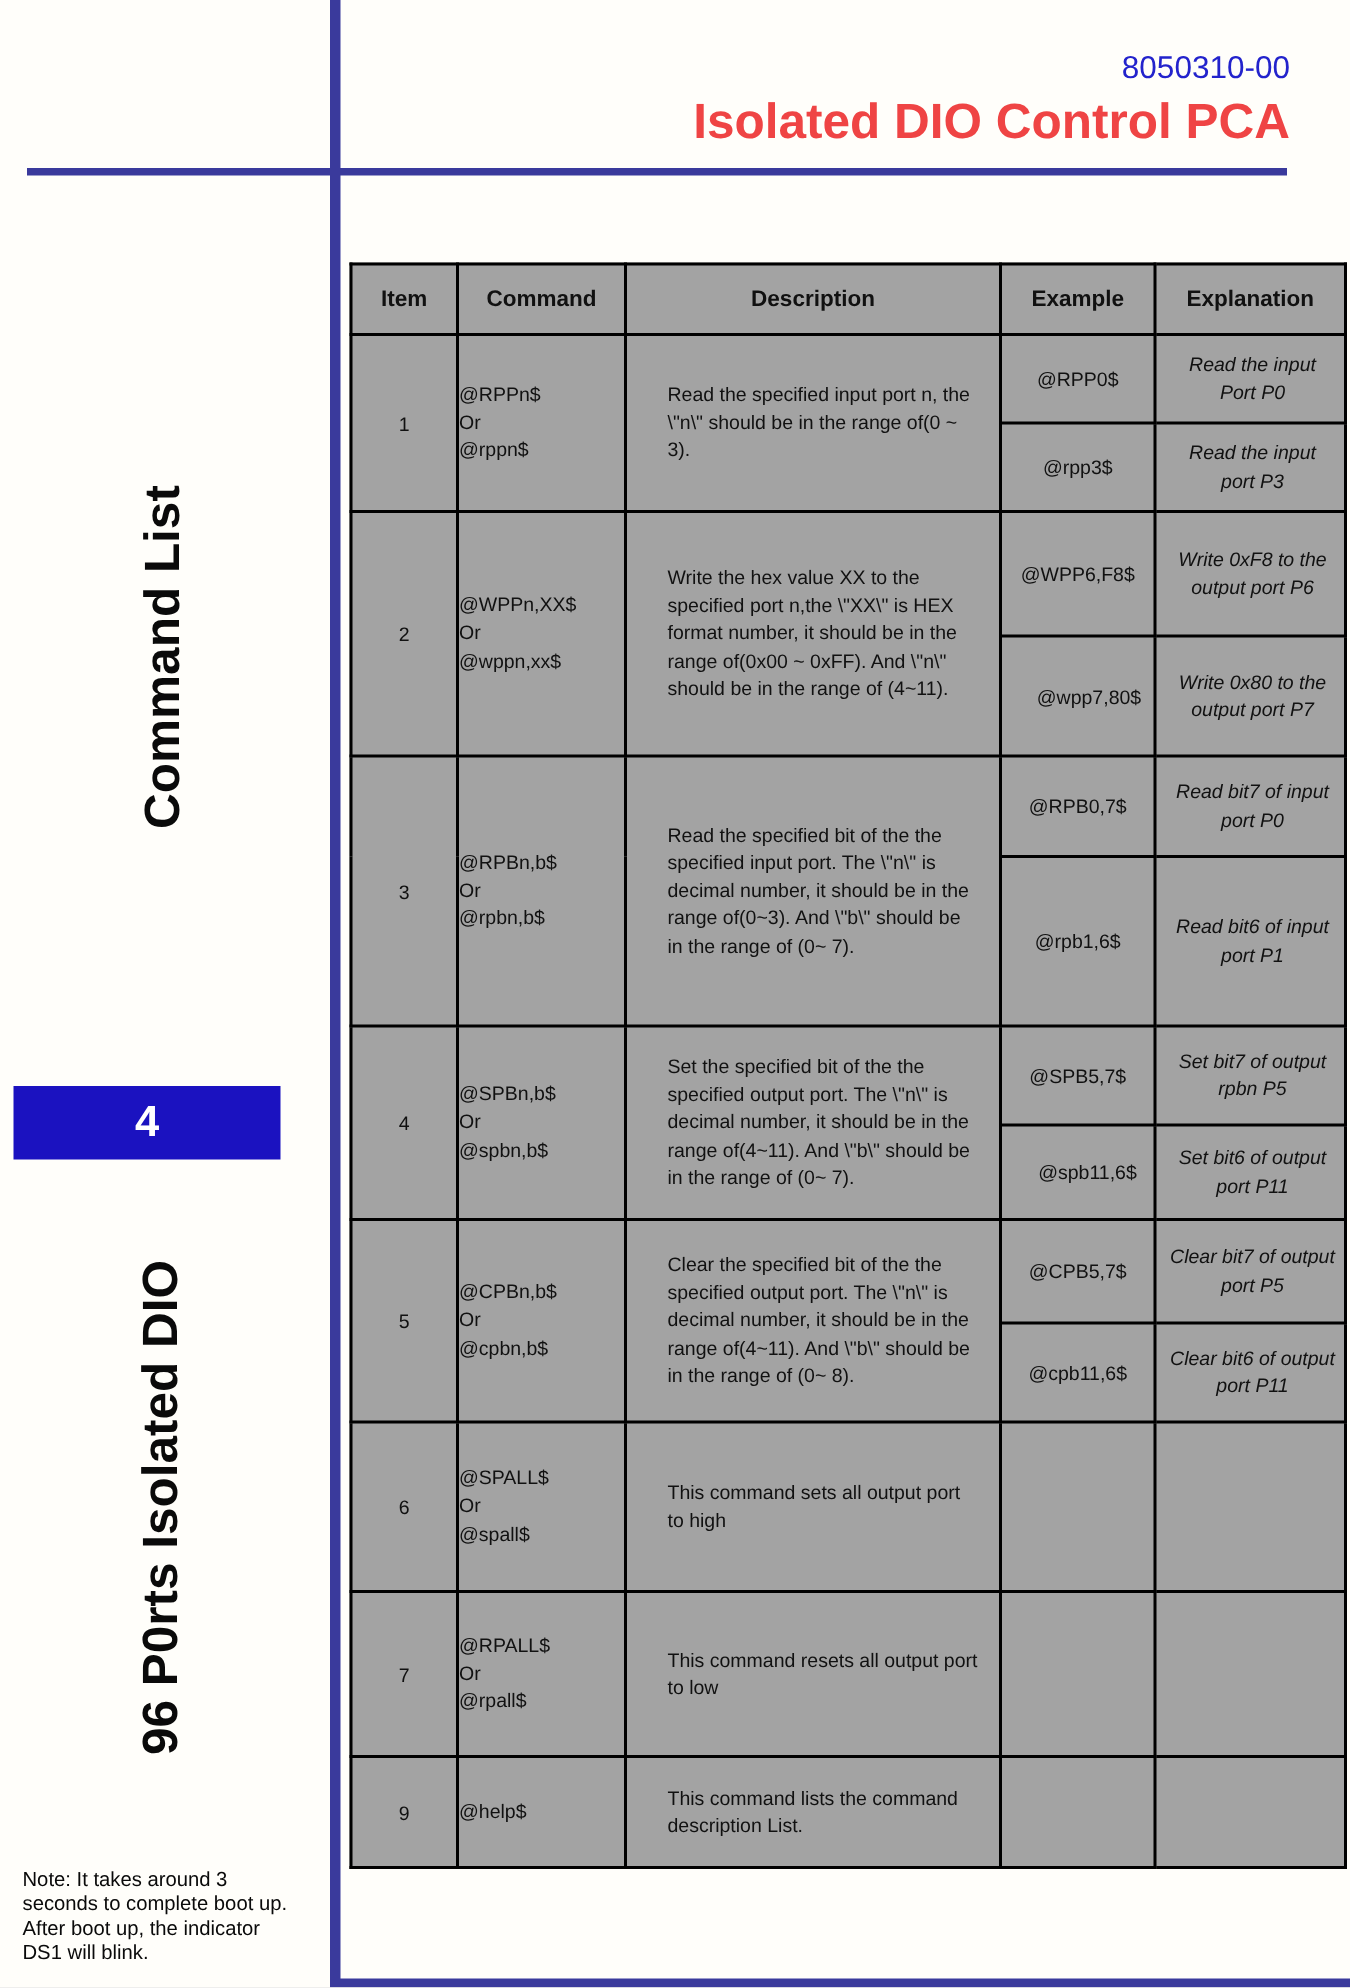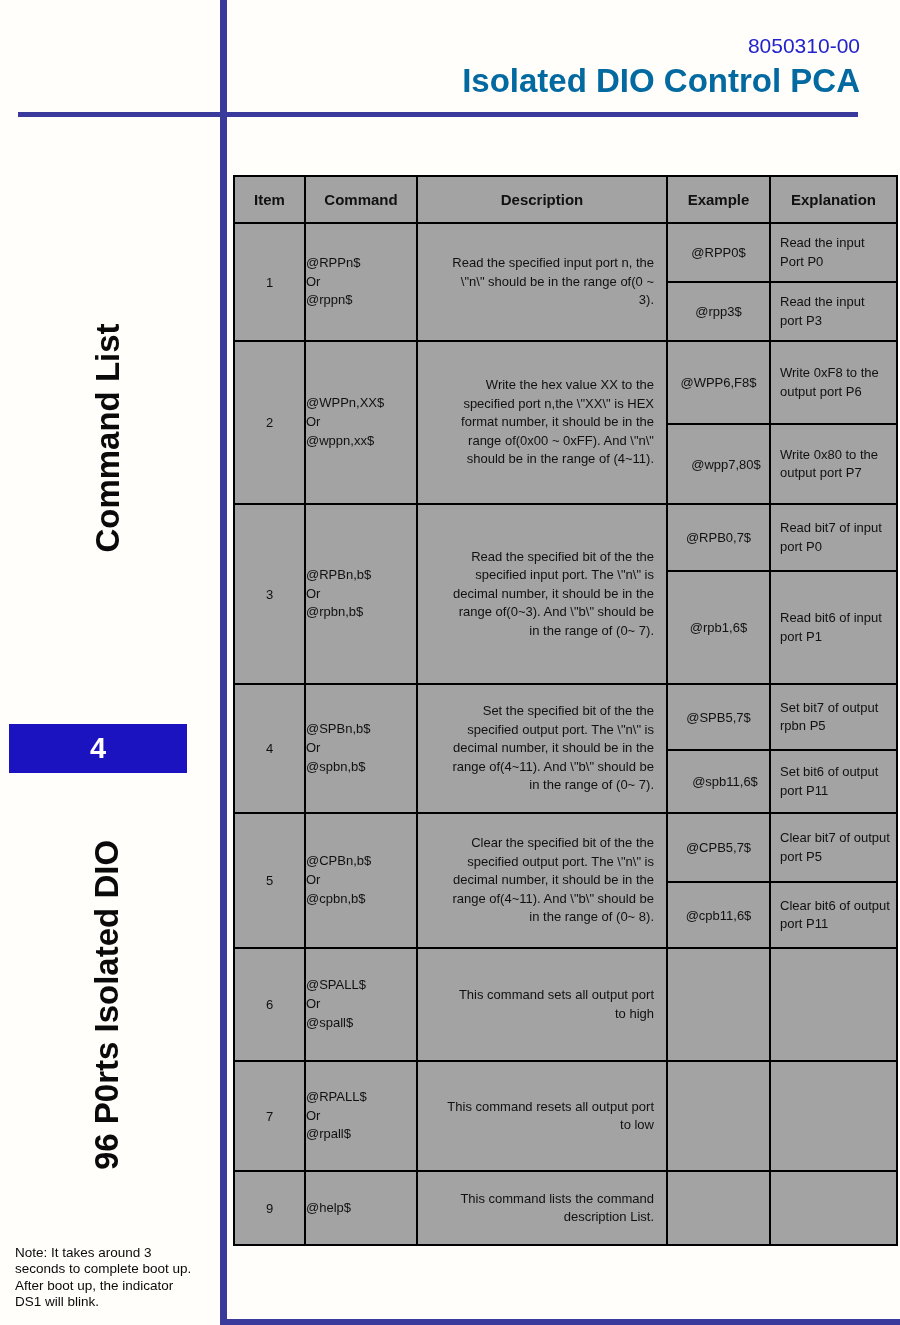--- a/index.html
+++ b/index.html
@@ -44,21 +44,21 @@
     font-weight: 400;
     color: #2323cc;
   }
   .page-title {
     position: absolute;
     left: 240px; top: 62px;
     width: 620px;
     text-align: right;
     font-size: 33px;
     font-weight: 700;
-    color: #0369a1;
+    color: #ef4444;
     letter-spacing: 0px;
   }
 
   
   .rot-label {
     position: absolute;
     transform: translate(-50%, -50%) rotate(-90deg);
     white-space: nowrap;
     font-weight: 700;
     color: #0a0a0a;
@@ -116,23 +116,23 @@
     height: 47px;
   }
   .col-item { width: 71px; }
   .col-cmd  { width: 112px; }
   .col-desc { width: 250px; }
   .col-ex   { width: 103px; }
   .col-expl { width: 127px; }
 
   td.c-item { text-align: center; }
   td.c-cmd  { line-height: 1.45; }
-  td.c-desc { text-align: right; padding: 6px 12px 6px 27px; line-height: 1.42; }
+  td.c-desc { text-align: left; padding: 6px 12px 6px 27px; line-height: 1.42; }
   td.c-ex   { text-align: center; }
-  td.c-expl { text-align: left; padding: 6px 6px 6px 9px; line-height: 1.42; }
+  td.c-expl { text-align: center; padding: 6px 6px 6px 9px; line-height: 1.42; font-style: italic; }
 
   
   .h59  { height: 59px; }
   .h80  { height: 80px; padding-left: 15px; }
   .h83  { height: 83px; }
   .h67  { height: 67px; }
   .h113 { height: 113px; }
   .h66  { height: 66px; }
   .h63  { height: 63px; padding-left: 13px; }
   .h69  { height: 69px; }

